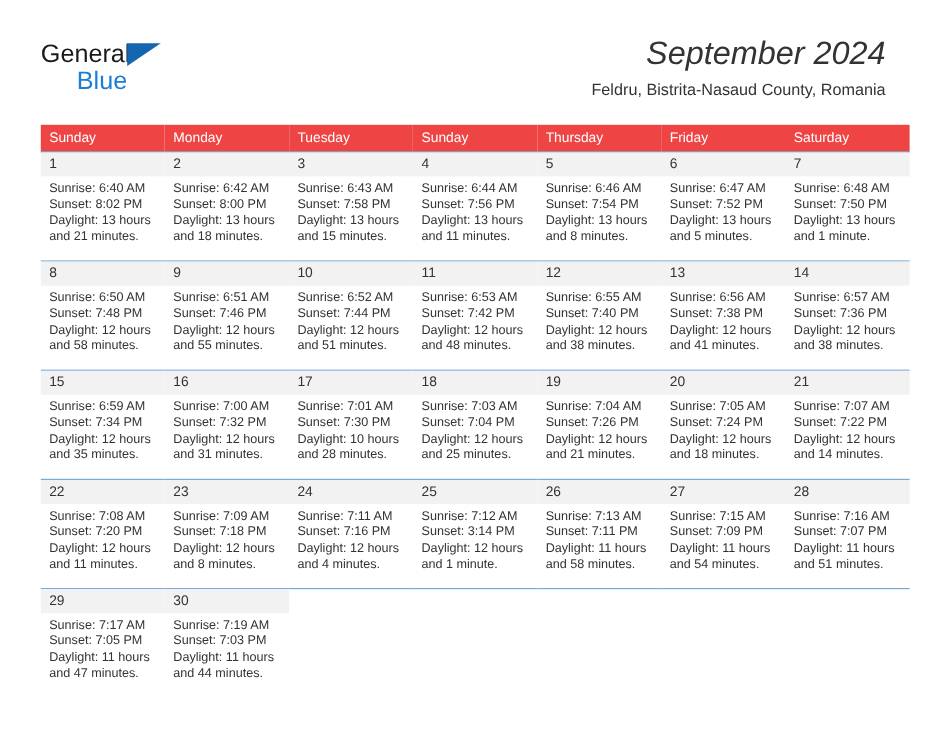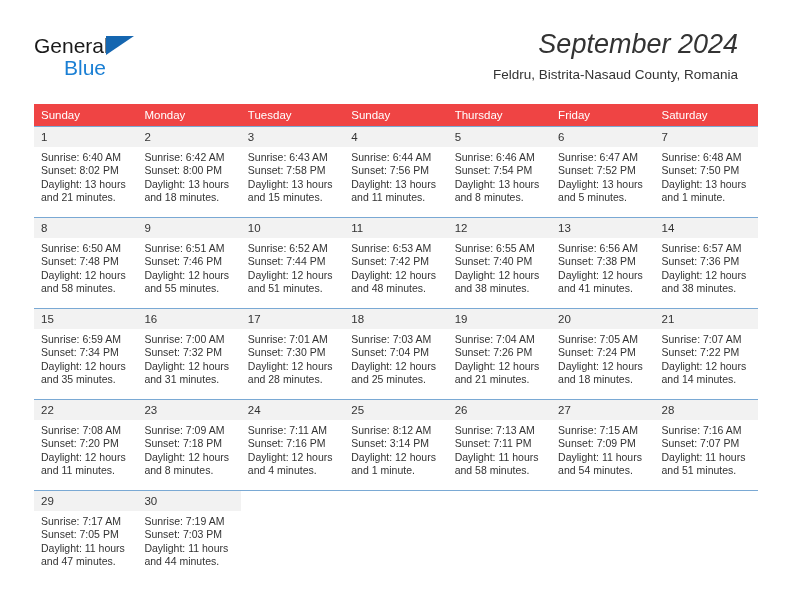--- a/index.html
+++ b/index.html
@@ -355,21 +355,21 @@
                 <div class="daylight">Daylight: 12 hours and 31 minutes.</div>
               </div>
             </div>
           </td>
           <td>
             <div class="cell filled">
               <div class="daynum">17</div>
               <div class="details">
                 <div>Sunrise: 7:01 AM</div>
                 <div>Sunset: 7:30 PM</div>
-                <div class="daylight">Daylight: 12 hours and 28 minutes.</div>
+                <div class="daylight">Daylight: 10 hours and 28 minutes.</div>
               </div>
             </div>
           </td>
           <td>
             <div class="cell filled">
               <div class="daynum">18</div>
               <div class="details">
                 <div>Sunrise: 7:03 AM</div>
                 <div>Sunset: 7:04 PM</div>
                 <div class="daylight">Daylight: 12 hours and 25 minutes.</div>
@@ -438,21 +438,21 @@
                 <div>Sunrise: 7:11 AM</div>
                 <div>Sunset: 7:16 PM</div>
                 <div class="daylight">Daylight: 12 hours and 4 minutes.</div>
               </div>
             </div>
           </td>
           <td>
             <div class="cell filled">
               <div class="daynum">25</div>
               <div class="details">
-                <div>Sunrise: 8:12 AM</div>
+                <div>Sunrise: 7:12 AM</div>
                 <div>Sunset: 3:14 PM</div>
                 <div class="daylight">Daylight: 12 hours and 1 minute.</div>
               </div>
             </div>
           </td>
           <td>
             <div class="cell filled">
               <div class="daynum">26</div>
               <div class="details">
                 <div>Sunrise: 7:13 AM</div>

